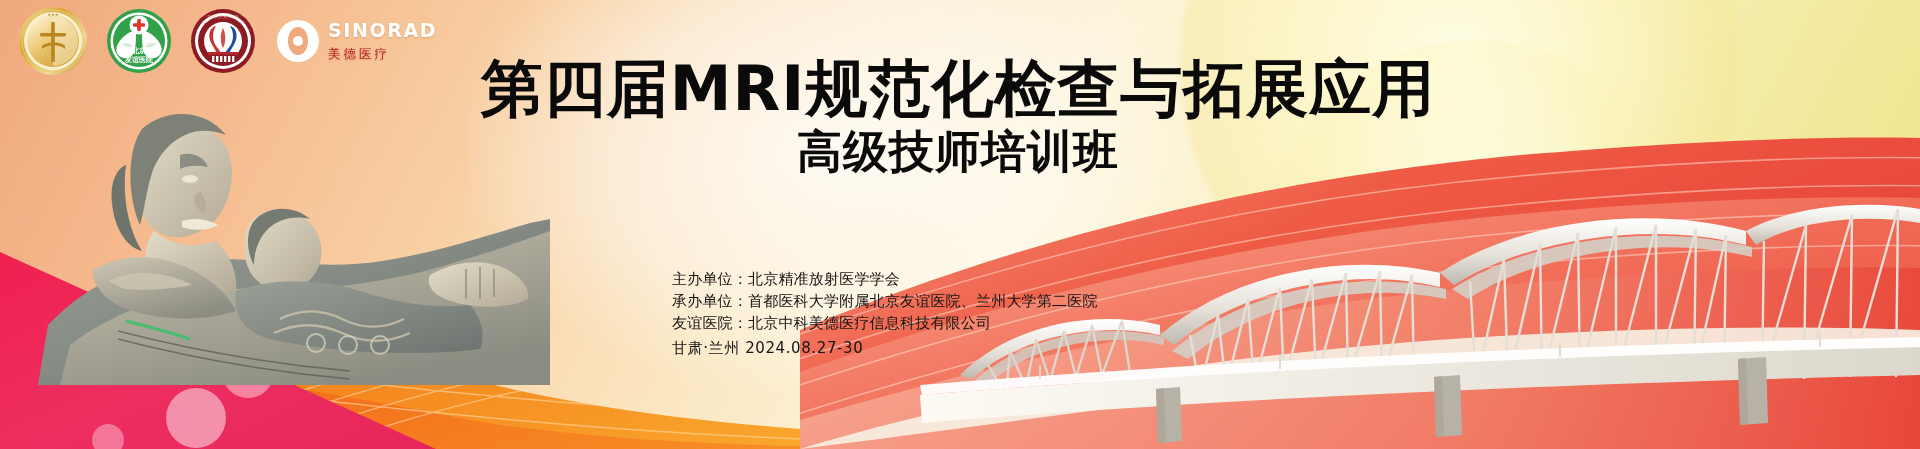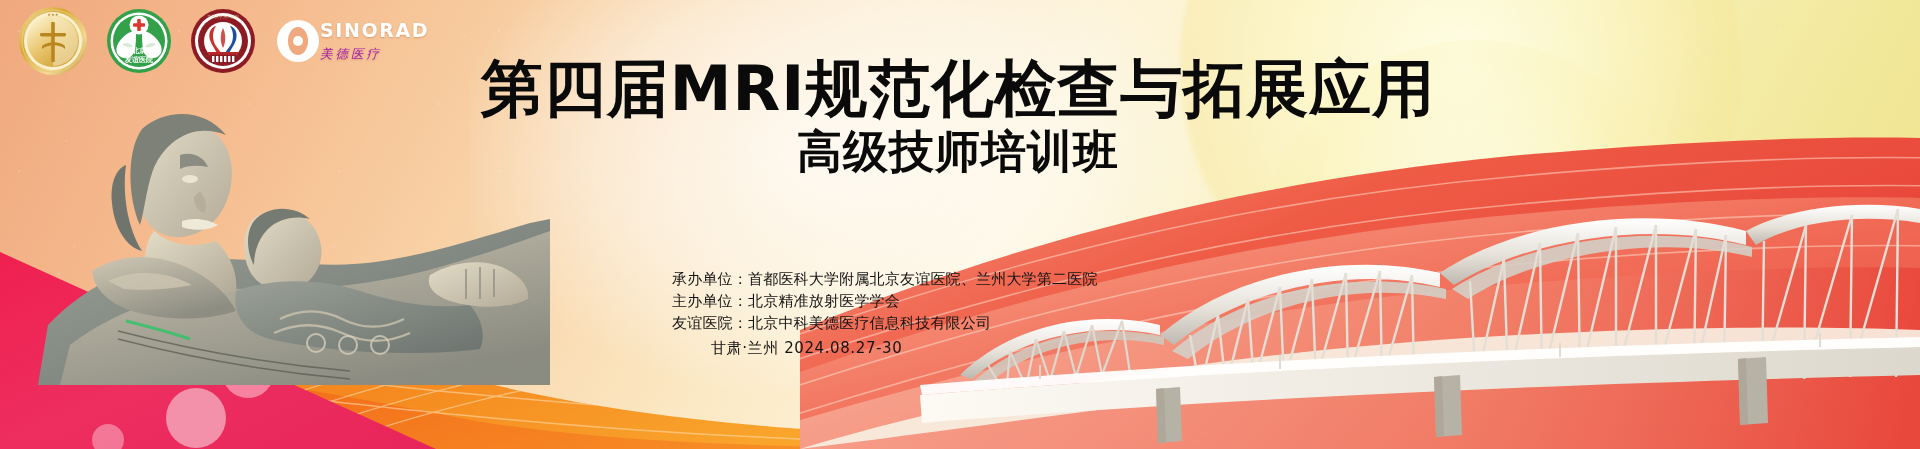--- a/index.html
+++ b/index.html
@@ -97,38 +97,37 @@
 
   
   .logo-row{
     position:absolute;left:18px;top:6px;
     display:flex;align-items:center;gap:18px;
     z-index:40;
   }
   .logo{position:relative;display:block;}
 
   .sinorad{
-    display:flex;align-items:center;gap:0;
+    display:flex;align-items:center;gap:8px;
     margin-left:2px;
   }
   .sinorad-mark{width:44px;height:44px;display:block;}
   .sinorad-text{
     display:flex;flex-direction:column;justify-content:center;line-height:1;
   }
   .sinorad-name{
     font-family:"DejaVu Sans",sans-serif;
     font-weight:700;font-size:19px;letter-spacing:1.6px;
     color:#ffffff;
     text-shadow:0 1px 2px rgba(180,110,70,.45);
   }
   .sinorad-sub{
     font-family:"DejaVu Sans",sans-serif;
-    font-size:12.5px;letter-spacing:3px;color:#a21caf;margin-top:8px;
+    font-size:12.5px;letter-spacing:3px;color:#b91c1c;margin-top:8px;
     text-shadow:0 1px 2px rgba(180,110,70,.45);
-    font-style:italic;
   }
 
   
   .headline{
     position:absolute;left:0;right:4px;top:56px;
     text-align:center;z-index:30;pointer-events:none;
   }
   .headline-line{
     font-family:"DejaVu Sans","Liberation Sans",sans-serif;
     font-weight:700;
@@ -145,21 +144,21 @@
   }
   .info-line{
     font-family:"DejaVu Sans","Liberation Sans",sans-serif;
     font-size:15px;
     line-height:22px;
     color:#141414;
     white-space:nowrap;
     letter-spacing:.2px;
   }
   .info-line.date{
-    font-size:15px;margin-top:3px;letter-spacing:.6px;margin-left:39px;
+    font-size:15px;margin-top:3px;letter-spacing:.6px;
   }
 </style>
 </head>
 <body>
 
 <div id="banner">
 
   <div class="bg-base"></div>
   <div class="bg-white-center"></div>
   <div class="bg-sunglow"></div>
@@ -529,19 +528,19 @@
       </div>
     </div>
   </div>
 
   <div class="headline">
     <div class="headline-line l1">第四届MRI规范化检查与拓展应用</div>
     <div class="headline-line l2">高级技师培训班</div>
   </div>
 
   <div class="info">
+    <div class="info-line">主办单位：北京精准放射医学学会</div>
     <div class="info-line">承办单位：首都医科大学附属北京友谊医院、兰州大学第二医院</div>
-    <div class="info-line">主办单位：北京精准放射医学学会</div>
     <div class="info-line">友谊医院：北京中科美德医疗信息科技有限公司</div>
     <div class="info-line date">甘肃·兰州  2024.08.27-30</div>
   </div>
 
 </div>
 
 </body></html>

